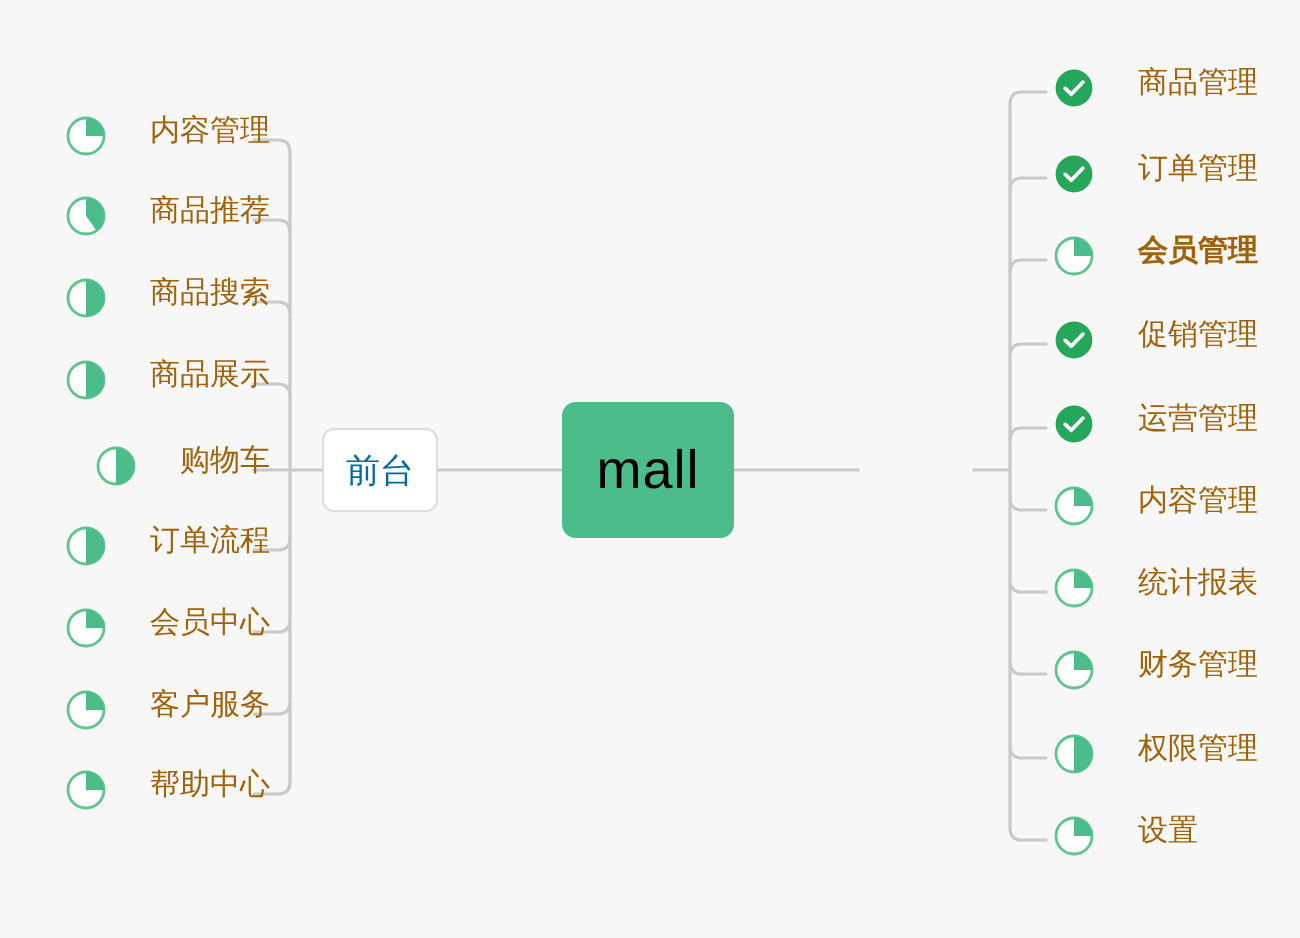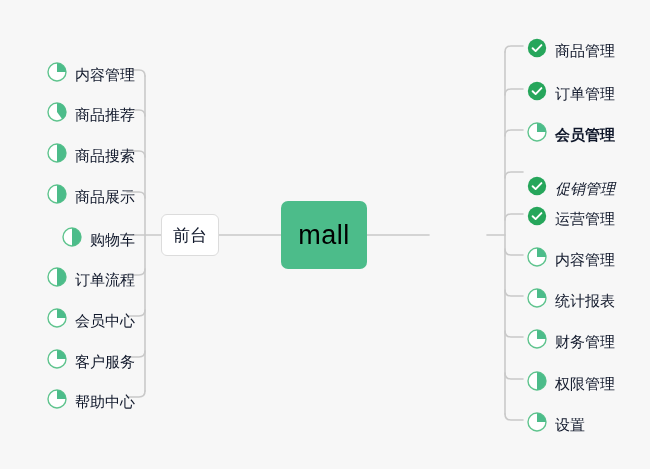--- a/index.html
+++ b/index.html
@@ -47,36 +47,36 @@
   .branch-node {
     position: absolute;
     width: 58px;
     height: 42px;
     background: #ffffff;
     border: 1px solid #dcdcdc;
     border-radius: 6px;
     display: flex;
     align-items: center;
     justify-content: center;
-    color: #0f172a;
+    color: #0369a1;
     font-size: 17px;
     box-sizing: border-box;
   }
   .branch-left  { left: 161px; top: 214px; }
   .branch-right { left: 429px; top: 214px; }
 
   
   .leaf {
     position: absolute;
     height: 24px;
     display: flex;
-    align-items: flex-end;
-    gap: 8px;
+    align-items: flex-start;
+    gap: 22px;
     font-size: 15px;
-    color: #0f172a;
+    color: #a16207;
     white-space: nowrap;
   }
   .leaf-left {
     right: 515px;          
     flex-direction: row;
     justify-content: flex-end;
   }
   .leaf-right {
     left: 527px;
     flex-direction: row;
@@ -213,21 +213,21 @@
   </svg>
         <span class="leaf-label">订单管理</span>
       </div>
       <div class="leaf leaf-right" style="top: 118px; font-weight: bold;">
         <svg class="icon" viewBox="0 0 20 20">
     <circle cx="10" cy="10" r="9" fill="#ffffff" stroke="#5FC48E" stroke-width="1.4"></circle>
     <path d="M 10 10 L 10 1 A 9 9 0 0 1 19 10 Z" fill="#4CBC8A"></path>
   </svg>
         <span class="leaf-label">会员管理</span>
       </div>
-      <div class="leaf leaf-right" style="top: 172px; font-style: italic;">
+      <div class="leaf leaf-right" style="top: 160px;">
         <svg class="icon" viewBox="0 0 20 20">
     <circle cx="10" cy="10" r="9.2" fill="#26A65B"></circle>
     <path d="M5.6 10.2 L8.6 13.1 L14.4 7.1" fill="none" stroke="#ffffff" stroke-width="1.9" stroke-linecap="round" stroke-linejoin="round"></path>
   </svg>
         <span class="leaf-label">促销管理</span>
       </div>
       <div class="leaf leaf-right" style="top: 202px;">
         <svg class="icon" viewBox="0 0 20 20">
     <circle cx="10" cy="10" r="9.2" fill="#26A65B"></circle>
     <path d="M5.6 10.2 L8.6 13.1 L14.4 7.1" fill="none" stroke="#ffffff" stroke-width="1.9" stroke-linecap="round" stroke-linejoin="round"></path>

